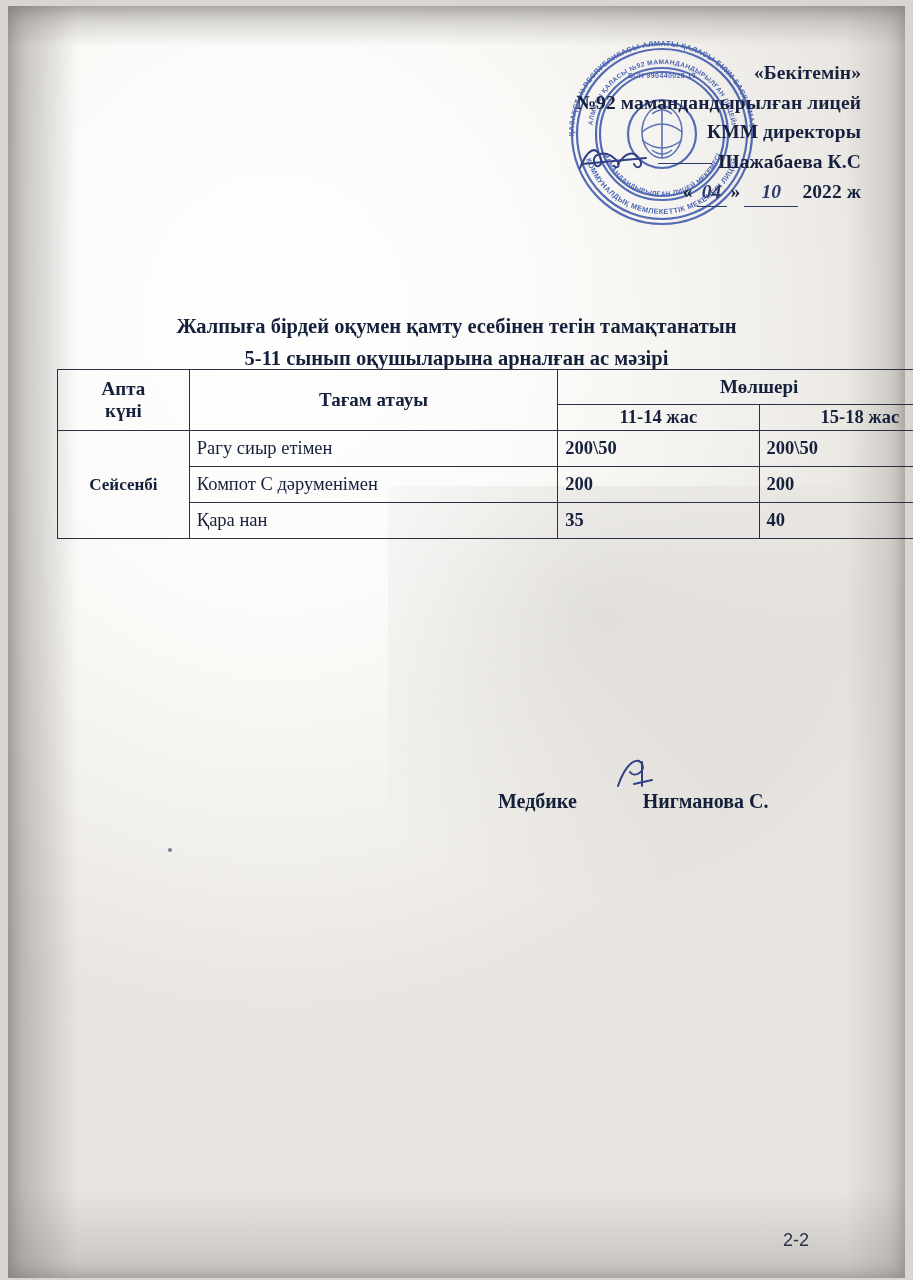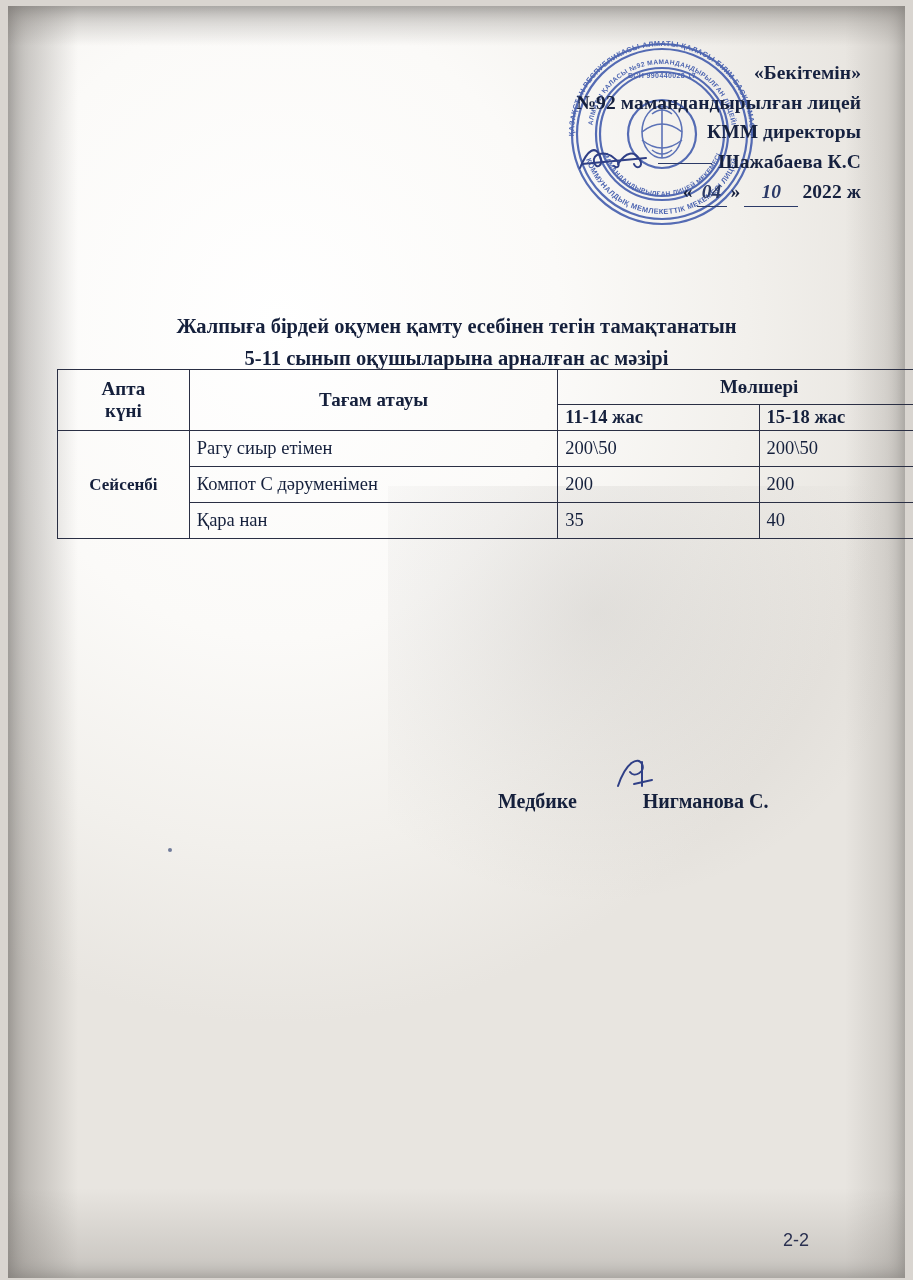--- a/index.html
+++ b/index.html
@@ -170,25 +170,26 @@
     font-size: 18.5px;
     text-align: left;
     height: 31px;
     width: 340px;
   }
   .amt-cell {
     font-size: 18.5px;
     text-align: left;
     padding-left: 9px;
     width: 179px;
+    font-weight: bold;
   }
   .sub-head {
     font-weight: bold;
     font-size: 18.5px;
-    text-align: left;
+    text-align: center;
     padding-left: 9px;
   }
 
   
   #medic-line {
     position: absolute;
     left: 490px;
     top: 784px;
     font-weight: bold;
     font-size: 20px;

